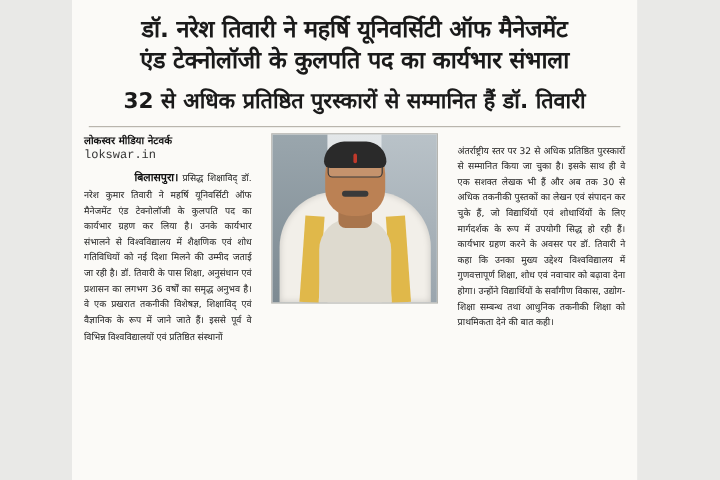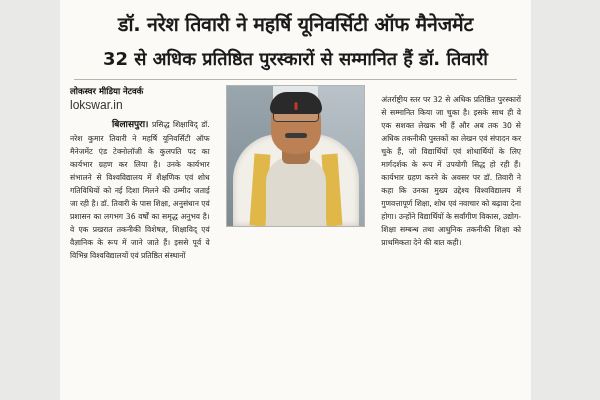--- a/index.html
+++ b/index.html
@@ -78,22 +78,22 @@
   }
   .byline {
     font-family: "DejaVu Sans", sans-serif;
     font-weight: bold;
     font-size: 8.5px;
     color: #111;
     letter-spacing: 0px;
     margin-bottom: 2px;
   }
   .byline2 {
-    font-family: Liberation Sans, sans-serif;
-    font-size: 12px;
+    font-family: Liberation Mono, monospace;
+    font-size: 10px;
     color: #333;
     margin-bottom: 5px;
   }
   .dateline {
     font-family: Liberation Sans, sans-serif;
     font-weight: bold;
     font-size: 9px;
     color: #111;
     display: inline;
     padding-left: 42px;
@@ -231,20 +231,21 @@
 <body>
 
 <div id="page">
   <div class="gutter left"></div>
   <div class="gutter right"></div>
 
   <div class="paper">
 
     <div class="headline">
       <div>डॉ. नरेश तिवारी ने महर्षि यूनिवर्सिटी ऑफ मैनेजमेंट</div>
+      <div>एंड टेक्नोलॉजी के कुलपति पद का कार्यभार संभाला</div>
     </div>
 
     <div class="subhead">32 से अधिक प्रतिष्ठित पुरस्कारों से सम्मानित हैं डॉ. तिवारी</div>
 
     <div class="rule"></div>
 
     <div class="cols">
 
       <div class="col col1">
         <div class="byline">लोकस्वर मीडिया नेटवर्क</div>

